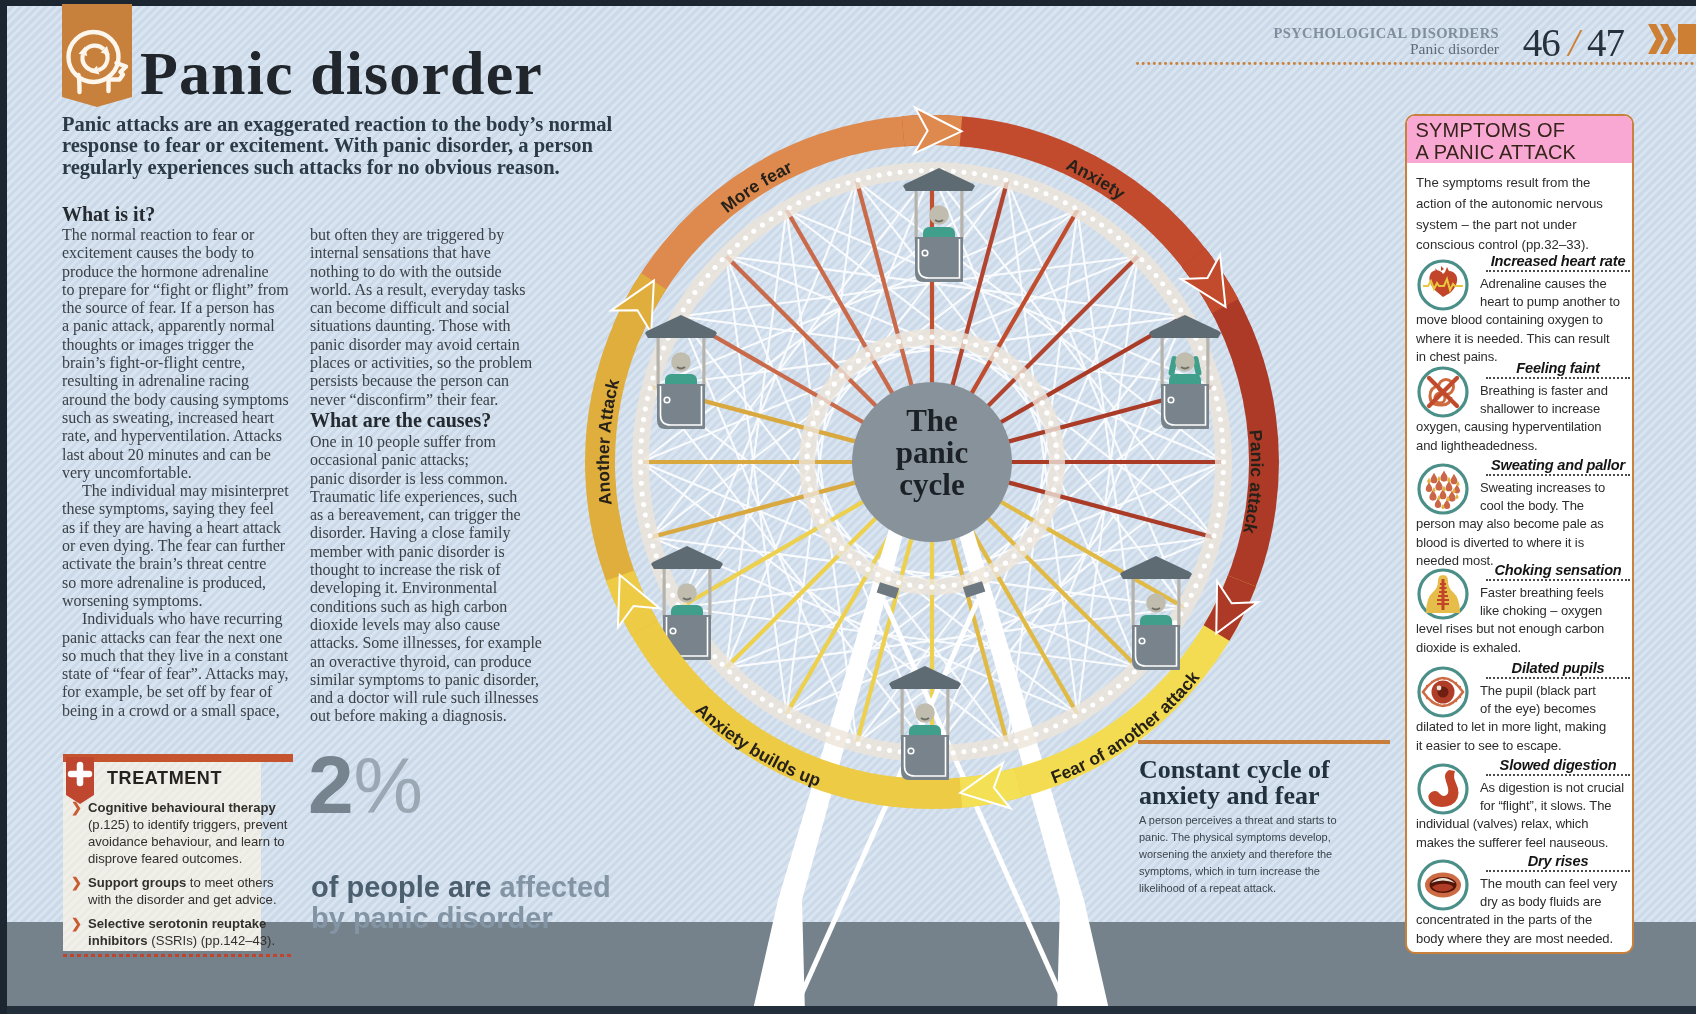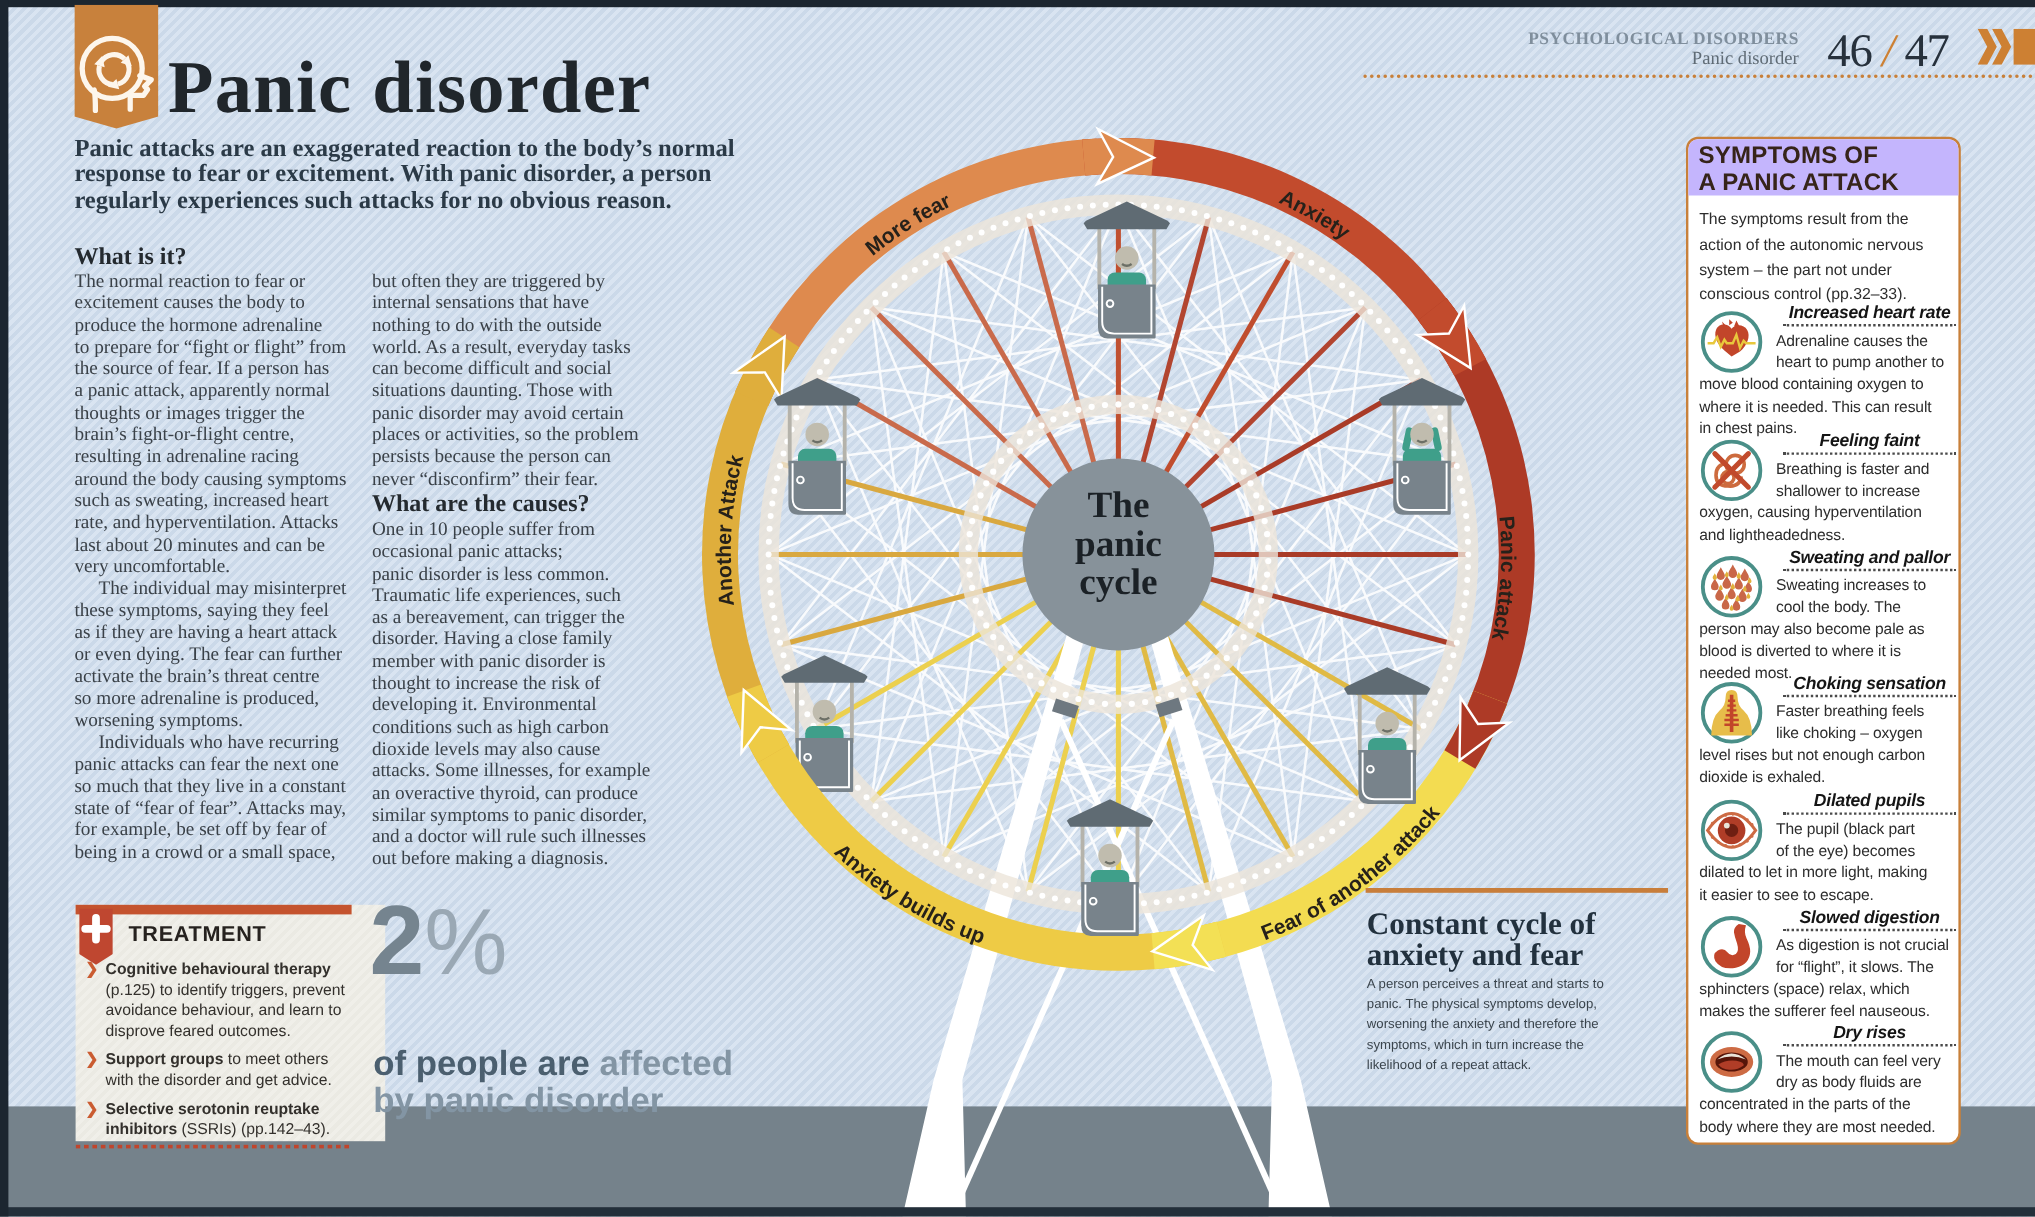--- a/index.html
+++ b/index.html
@@ -25,21 +25,21 @@
     font-size:39px;color:#27313c;white-space:nowrap;letter-spacing:-1px;}
   .pgnum i{color:#cd8033;font-style:italic;}
   .dotline{left:1136px;top:61px;width:560px;height:5px;}
 
   
   .colhead{font-family:"Liberation Serif",serif;font-weight:bold;font-size:20px;color:#242a2f;}
   .coltext{font-family:"Liberation Serif",serif;font-size:16px;line-height:18.3px;color:#3a4148;}
   .ind{padding-left:20px;}
 
   
-  .tbox{left:63px;top:754px;width:258px;height:197px;
+  .tbox{left:63px;top:754px;width:198px;height:197px;
     background:repeating-linear-gradient(135deg,#ebeae3 0 3px,#f0efe9 3px 6px);}
   .tbar{position:absolute;left:0;top:0;width:230px;height:8px;background:#c4532e;}
   .ttitle{position:absolute;left:44px;top:14px;font-weight:bold;font-size:18px;
     letter-spacing:0.6px;color:#26221f;}
   .tlist{position:absolute;left:8px;top:45px;width:222px;font-size:13.1px;line-height:17px;color:#33302c;white-space:nowrap;}
   .tlist .it{position:relative;padding-left:17px;margin-bottom:7px;}
   .tlist .mark{position:absolute;left:0;top:0;color:#ca5c31;font-weight:bold;}
   .tdash{left:63px;top:954px;width:230px;height:3px;
     background-image:linear-gradient(90deg,#c0452c 0 4px,rgba(0,0,0,0) 4px 7px);background-size:7px 3px;}
 
@@ -51,22 +51,22 @@
 
   
   .ccline{left:1138px;top:740px;width:252px;height:3.5px;background:#c87e3b;}
   .cchead{left:1139px;top:757px;font-family:"Liberation Serif",serif;font-weight:bold;
     font-size:26px;line-height:25.5px;color:#22313e;}
   .ccbody{left:1139px;top:812px;width:260px;font-size:11px;line-height:17px;color:#3a444c;}
 
   
   .spanel{left:1405px;top:114px;width:229px;height:840px;background:#ffffff;
     border:2.5px solid #c8803a;border-radius:10px;box-sizing:border-box;overflow:hidden;}
-  .shead{position:absolute;left:-2.5px;top:-2.5px;width:229px;height:49px;background:#c4b5fd;
-    border-radius:10px 10px 0 0;color:#36241a;font-weight:bold;font-size:20px;line-height:22px;
+  .shead{position:absolute;left:-2.5px;top:-2.5px;width:229px;height:49px;background:#f9a8d4;
+    border-radius:10px 10px 0 0;color:#36241a;font-weight:normal;font-size:20px;line-height:22px;
     padding:5px 0 0 11px;box-sizing:border-box;letter-spacing:0.2px;}
   .sbody{position:absolute;left:9px;top:57px;width:212px;font-size:13.2px;line-height:20.8px;color:#2c2c2c;}
   .sicon{position:absolute;left:1px;top:3px;width:52px;height:52px;}
   .stitle{margin-left:66px;font-weight:bold;font-style:italic;font-size:16px;color:#1b1b1b;
     border-bottom:2px dotted #555;padding-bottom:1px;}
   .stext{font-size:14px;line-height:19.3px;color:#2c2c2c;}
 
   .sit{position:absolute;left:9px;width:214px;white-space:nowrap;}
   .sit .sicon{top:6px;}
   .sit .stitle{margin-left:70px;font-weight:bold;font-style:italic;font-size:14.6px;color:#151515;
@@ -772,21 +772,21 @@
       </div>
 <div class="sit" style="top:641px;">
 <svg class="sicon" width="52" height="52" viewBox="0 0 52 52">
           <circle cx="26" cy="26" r="24" fill="#ffffff" stroke="#4a8f88" stroke-width="3.2"></circle>
 <path d="M32 7 L38 8 Q36 14 38.5 19 Q41.5 25 41.5 30 Q41 41 29.5 43.5 Q17.5 45.5 12.5 38 Q9.5 32 14.5 29 Q19.5 26.5 22.5 30.5 Q25.5 34.5 29.5 32 Q32.5 29.5 30.5 23 Q28.5 17.5 28 14 Q27.5 10 32 7 Z" fill="#c2452a"></path>
 </svg>
 <div class="stitle">Slowed digestion</div>
 <div class="stext">
 <div class="i">As digestion is not crucial</div>
 <div class="i">for “flight”, it slows. The</div>
-<div>sphincters (space) relax, which</div>
+<div>individual (valves) relax, which</div>
 <div>makes the sufferer feel nauseous.</div>
 </div>
       </div>
 <div class="sit" style="top:737px;">
 <svg class="sicon" width="52" height="52" viewBox="0 0 52 52">
           <circle cx="26" cy="26" r="24" fill="#ffffff" stroke="#4a8f88" stroke-width="3.2"></circle>
 <ellipse cx="26" cy="26" rx="18" ry="12.5" fill="#cd6b44"></ellipse>
 <ellipse cx="26" cy="26" rx="13.5" ry="8" fill="#561509"></ellipse>
 <path d="M14 24 Q20 19 26 19 Q32 19 38 24 Q32 21.5 26 21.5 Q20 21.5 14 24 Z" fill="#e8e3d8"></path>
 <path d="M15 28 Q21 24 30 25 Q37 26.5 36 29 Q31 33 24 32.5 Q18 32 15 28 Z" fill="#b03d27"></path>

